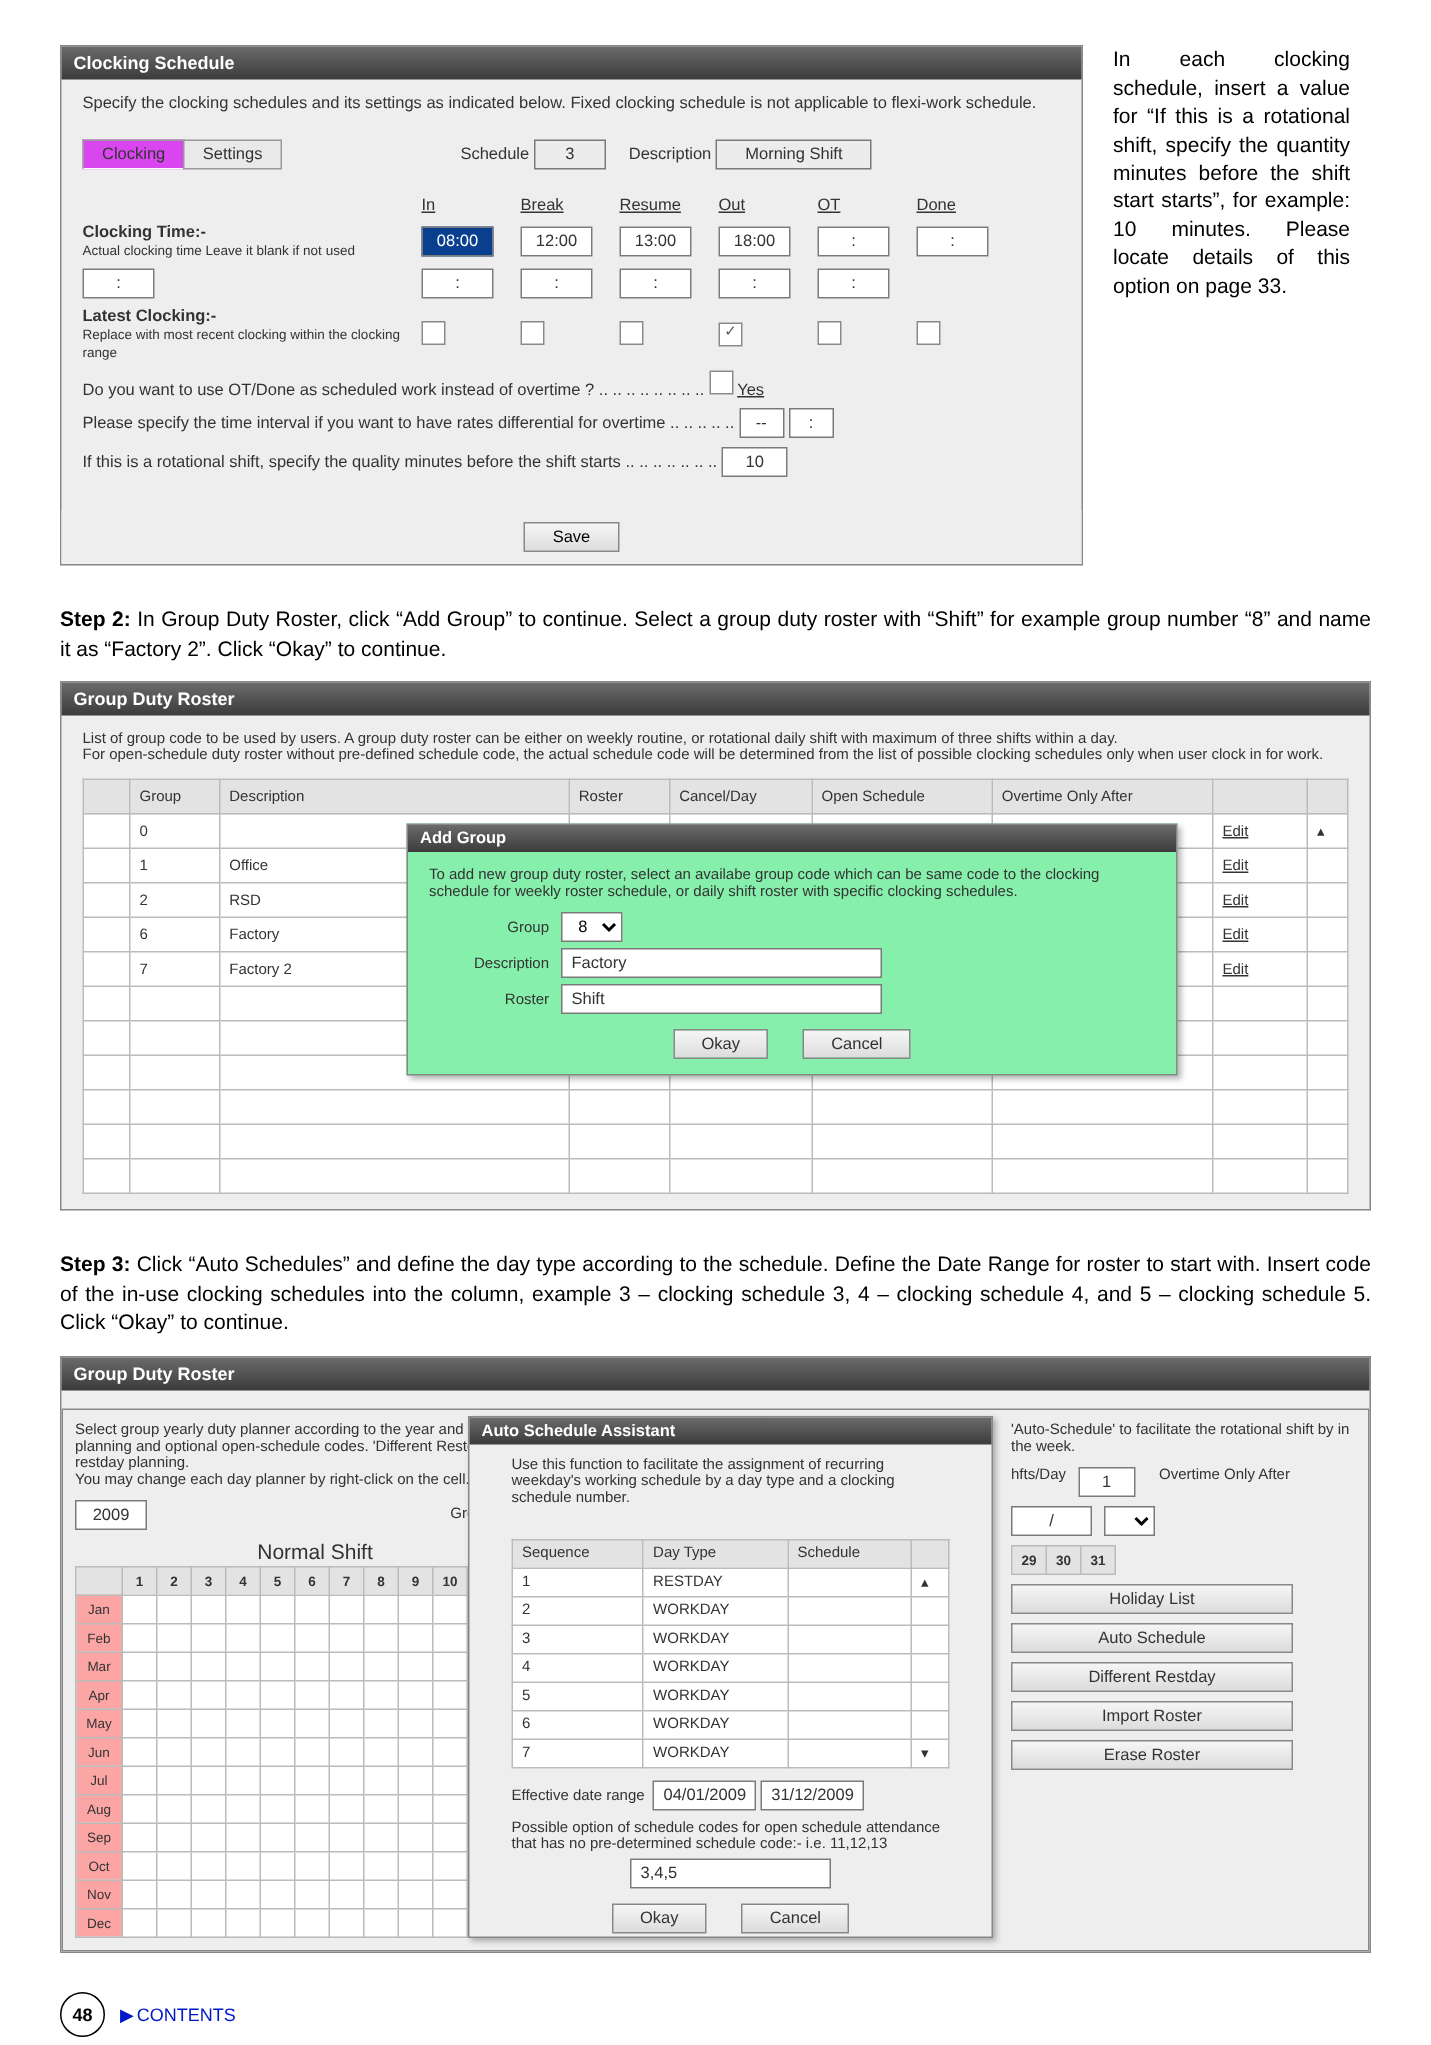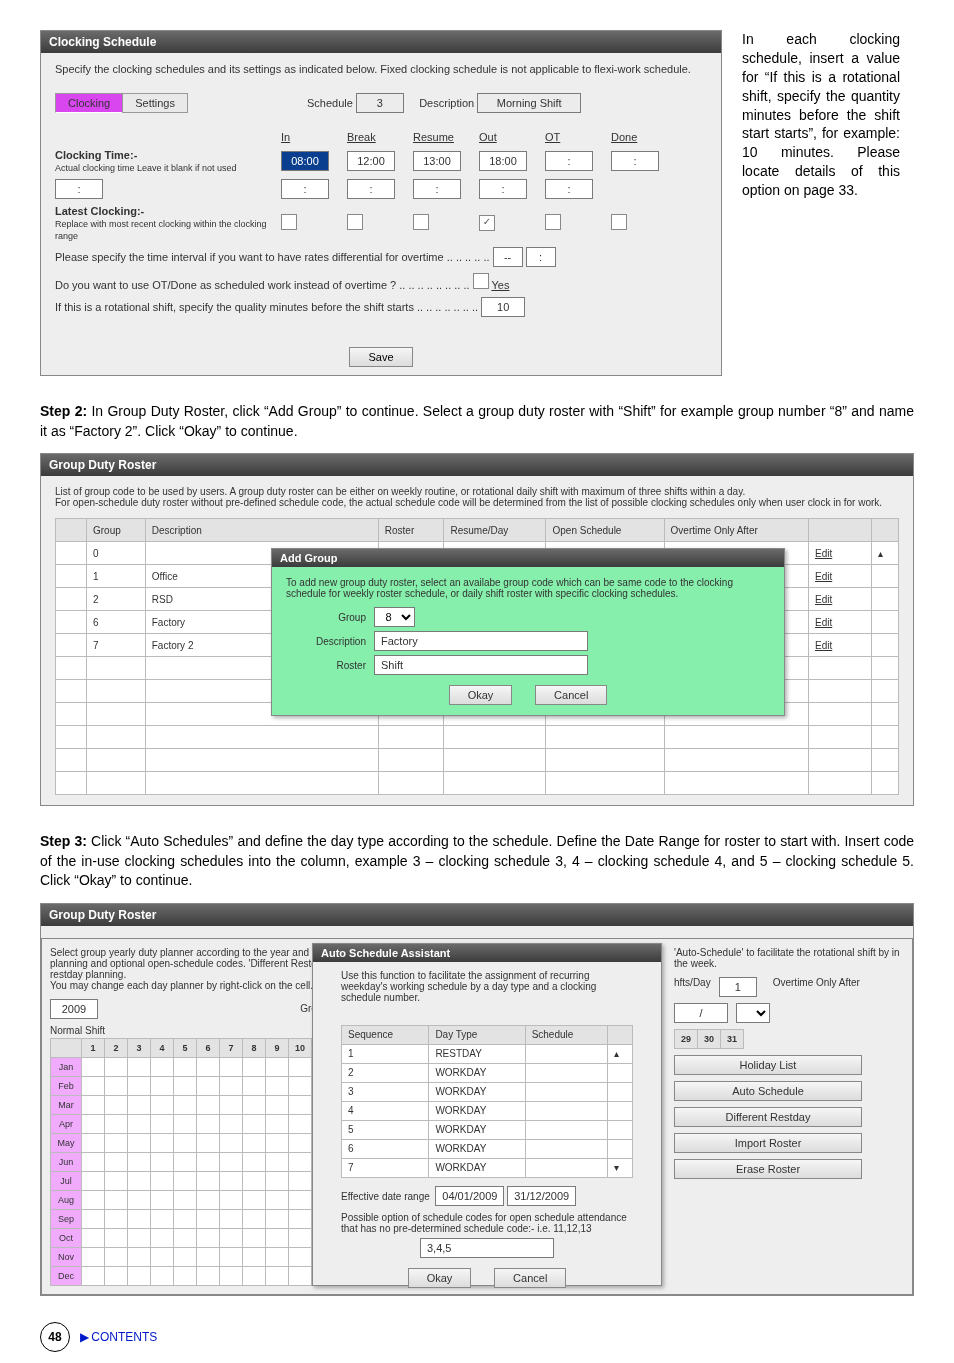--- a/index.html
+++ b/index.html
@@ -42,21 +42,21 @@
   .modal-row label{width:80px;text-align:right;margin-right:8px}
   .btn-row{text-align:center;margin-top:10px}
   .btn-row .btn{margin:0 10px}
   .step3-container{display:flex;gap:0;margin-top:12px;position:relative;border:1px solid #888;background:#eee;padding:8px}
   .left-panel{width:320px;font-size:10px}
   .aside-intro{font-size:10px;color:#333;margin-bottom:8px}
   .year-row{display:flex;align-items:center;gap:8px;margin-bottom:6px}
   .mini-grid{border-collapse:collapse;font-size:9px}
   .mini-grid th,.mini-grid td{border:1px solid #bbb;width:20px;height:16px;text-align:center;background:#fff}
   .mini-grid th{background:#e3e3e3}
-  .mini-grid td.mo{background:#f0abfc;width:28px}
+  .mini-grid td.mo{background:#fca5a5;width:28px}
   .right-side{margin-left:auto;width:230px;font-size:10px;padding-left:14px}
   .right-note{font-size:10px;margin-bottom:8px}
   .side-btns .btn{display:block;width:150px;margin:6px 0;text-align:center}
   .ov-row{display:flex;align-items:flex-start;gap:8px;margin-bottom:6px}
   .modal3{position:absolute;left:270px;right:250px;top:4px;bottom:8px;border:1px solid #888;background:#eee;box-shadow:2px 2px 4px rgba(0,0,0,0.3)}
   .m3-body{padding:8px 28px;font-size:10px}
   .m3-table{width:100%;border-collapse:collapse;font-size:10px;background:#fff;margin-top:22px}
   .m3-table th,.m3-table td{border:1px solid #bbb;padding:2px 6px;height:14px;text-align:left}
   .m3-table th{background:#e3e3e3;font-weight:normal}
   .foot{display:flex;align-items:center;margin-top:26px;font-size:12px}
@@ -133,28 +133,28 @@
             <div><span class="chk"></span></div>
             <div><span class="chk"></span></div>
             <div><span class="chk"></span></div>
             <div><span class="chk ck"></span></div>
             <div><span class="chk"></span></div>
             <div><span class="chk"></span></div>
           </div>
         </div>
 
         <div class="qrow">
+          <span>Do you want to use OT/Done as scheduled work instead of overtime ?  .. .. .. .. .. .. .. ..</span>
+          <span class="chk"></span>
+          <span style="text-decoration:underline">Yes</span>
+        </div>
+        <div class="qrow">
           <span>Please specify the time interval if you want to have rates differential for overtime  .. .. .. .. ..</span>
           <span class="box" style="min-width:16px">--</span>
           <span class="box" style="min-width:16px">:</span>
-        </div>
-        <div class="qrow">
-          <span>Do you want to use OT/Done as scheduled work instead of overtime ?  .. .. .. .. .. .. .. ..</span>
-          <span class="chk"></span>
-          <span style="text-decoration:underline">Yes</span>
         </div>
         <div class="qrow">
           <span>If this is a rotational shift, specify the quality minutes before the shift starts  .. .. .. .. .. .. ..</span>
           <span class="box" style="min-width:30px">10</span>
         </div>
       </div>
       <div class="savebar">
         <span class="btn">Save</span>
       </div>
     </div>
@@ -172,21 +172,21 @@
       <div style="white-space:pre-line">List of group code to be used by users. A group duty roster can be either on weekly routine, or rotational daily shift with maximum of three shifts within a day.
 For open-schedule duty roster without pre-defined schedule code, the actual schedule code will be determined from the list of possible clocking schedules only when user clock in for work.</div>
 
       <table class="grid-table">
         <tbody>
             <tr>
           <th style="width:18px"></th>
           <th>Group</th>
           <th style="width:220px">Description</th>
           <th>Roster</th>
-          <th>Resume/Day</th>
+          <th>Cancel/Day</th>
           <th>Open Schedule</th>
           <th>Overtime Only After</th>
           <th style="width:50px"></th>
           <th style="width:14px"></th>
         </tr>
         <tr>
               <td></td>
               <td class="cell-center">0</td>
               <td></td>
               <td>Weekly</td>
@@ -344,21 +344,21 @@
     <div class="wide-body step3-container" style="min-height:310px">
 
       <div class="left-panel">
         <div class="aside-intro" style="white-space:pre-line">Select group yearly duty planner according to the year and group for planning and optional open-schedule codes. 'Different Restday' for restday planning.
 You may change each day planner by right-click on the cell.</div>
         <div class="year-row">
           <span class="box">2009</span>
           <span style="margin-left:auto">Group</span>
           <span class="box" style="min-width:20px">8</span>
         </div>
-        <div style="text-align:left;font-size:10px;margin:2px 0">Normal Shift</div>
+        <div style="text-align:center;font-size:14px;margin:2px 0">Normal Shift</div>
 
         <table class="mini-grid">
           <tbody>
               <tr>
                 <th></th>
             <th>1</th>
                 <th>2</th>
                 <th>3</th>
                 <th>4</th>
                 <th>5</th>

